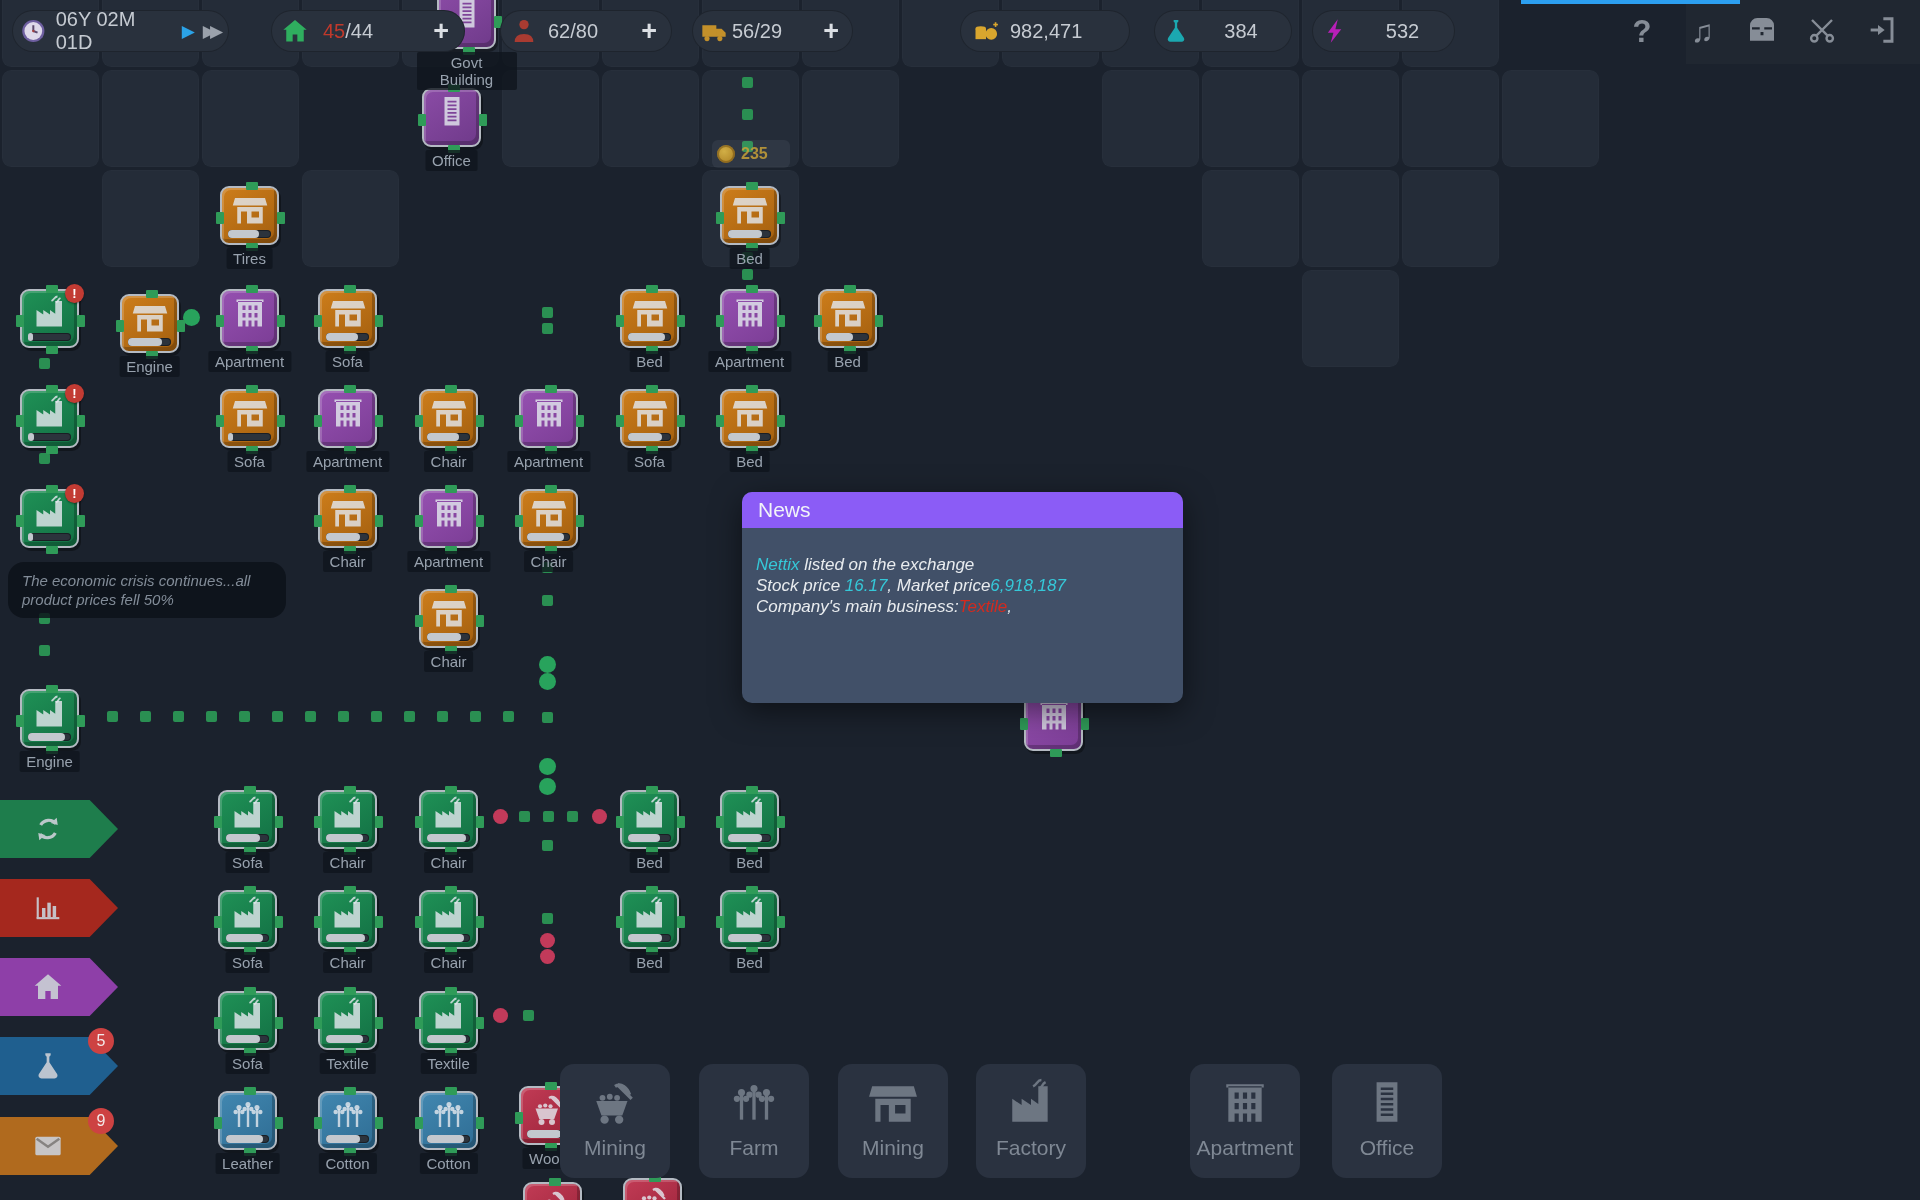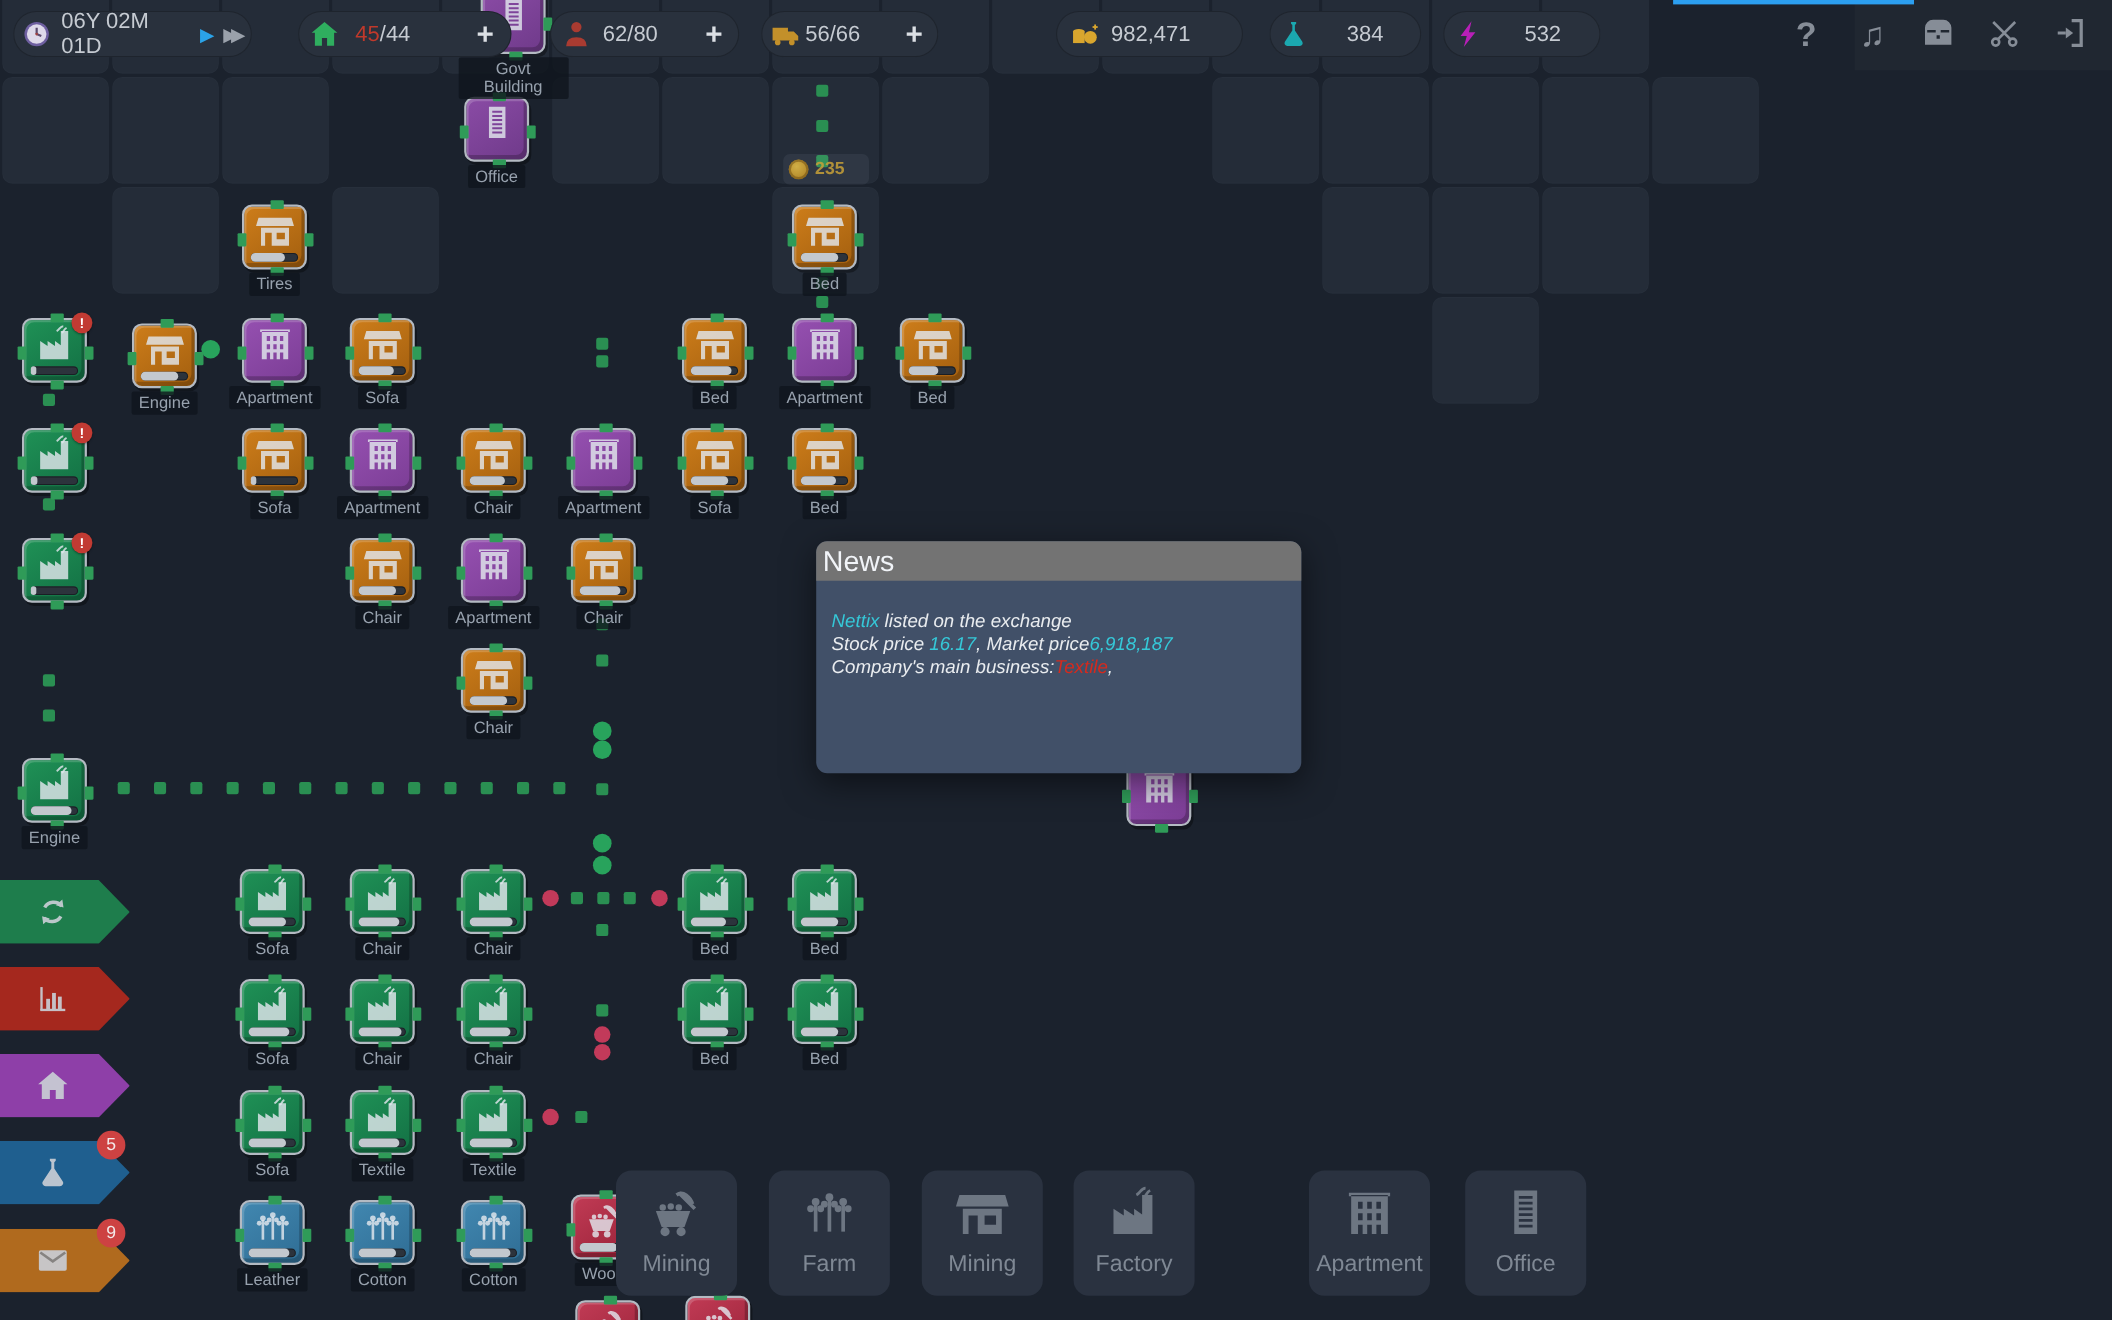--- a/index.html
+++ b/index.html
@@ -46,22 +46,22 @@
   .banner svg{width:32px;height:32px;color:#c9ced5;margin-left:32px;opacity:.92;}
   .bbadge{position:absolute;z-index:21;width:26px;height:26px;border-radius:50%;background:#cd4242;color:#f3e9e9;
           font-size:16px;text-align:center;line-height:26px;}
   
   .toolbtn{position:absolute;width:110px;height:114px;border-radius:14px;background:#2a3240;z-index:15;text-align:center;}
   .toolbtn svg{width:50px;height:50px;margin-top:14px;color:#6d7682;}
   .toolbtn .tb-label{display:block;margin-top:4px;color:#7f8894;font-size:21px;}
   
   #dialog{position:absolute;left:742px;top:492px;width:441px;height:211px;border-radius:10px;background:#415068;
           z-index:50;box-shadow:0 8px 30px rgba(0,0,0,0.5);}
-  #dialog .dhead{height:36px;border-radius:10px 10px 0 0;background:#737373;color:#f1f4f8;font-size:26px;
-                 line-height:36px;padding-left:6px;}
+  #dialog .dhead{height:36px;border-radius:10px 10px 0 0;background:#8b5cf6;color:#f1f4f8;font-size:21px;
+                 line-height:36px;padding-left:16px;}
   #dialog .dbody{position:absolute;left:14px;top:62px;right:14px;font-style:italic;font-size:17px;line-height:21px;}
   #dialog .okbtn{position:absolute;left:16px;right:21px;top:175px;height:30px;border-radius:15px;background:#1d9de6;
                  color:#fff;font-size:16px;text-align:center;line-height:30px;cursor:default;}
   
   #tooltip{position:absolute;left:8px;top:562px;width:250px;z-index:30;background:rgba(12,17,24,0.82);
            border-radius:16px;padding:9px 14px;color:#828c98;font-size:15px;font-style:italic;line-height:19px;
            white-space:pre-line;}
   
   #coinpop{position:absolute;left:712px;top:140px;width:78px;height:28px;z-index:7;border-radius:6px;
            background:rgba(170,180,195,0.10);display:flex;align-items:center;opacity:0.85;}
@@ -792,20 +792,22 @@
         </svg>
         <div class="port" style="left: 24px; top: -6px; width: 12px; height: 8px;"></div>
       </div>
     </div>
 
   <div id="coinpop">
     <span class="coin"></span>
     <span>235</span>
   </div>
 
+  <div id="tooltip">The economic crisis continues...all
+product prices fell 50%</div>
 
   <div id="iconpanel"></div>
   <div id="topblue"></div>
 
   <div class="pill" style="left:12px;width:217px;">
     <svg style="margin-left:8px">
         <use href="#i-clock"></use>
       </svg>
     <span style="margin-left:9px">06Y 02M 01D</span>
     <span style="margin-left:10px;color:#2ba3e8;font-size:17px">▶</span>
@@ -825,21 +827,21 @@
         <use href="#i-person"></use>
       </svg>
     <span style="margin-left:10px">62/80</span>
     <span class="plus" style="margin-left:auto;margin-right:15px">+</span>
   </div>
 
   <div class="pill" style="left:692px;width:161px;">
     <svg style="margin-left:8px;color:#c3902a">
         <use href="#i-truck"></use>
       </svg>
-    <span style="margin-left:4px">56/66</span>
+    <span style="margin-left:4px">56/29</span>
     <span class="plus" style="margin-left:auto;margin-right:14px">+</span>
   </div>
 
   <div class="pill" style="left:960px;width:170px;">
     <svg style="margin-left:12px;color:#d9a62e">
         <use href="#i-coins"></use>
       </svg>
     <span style="margin-left:10px">982,471</span>
   </div>
 

